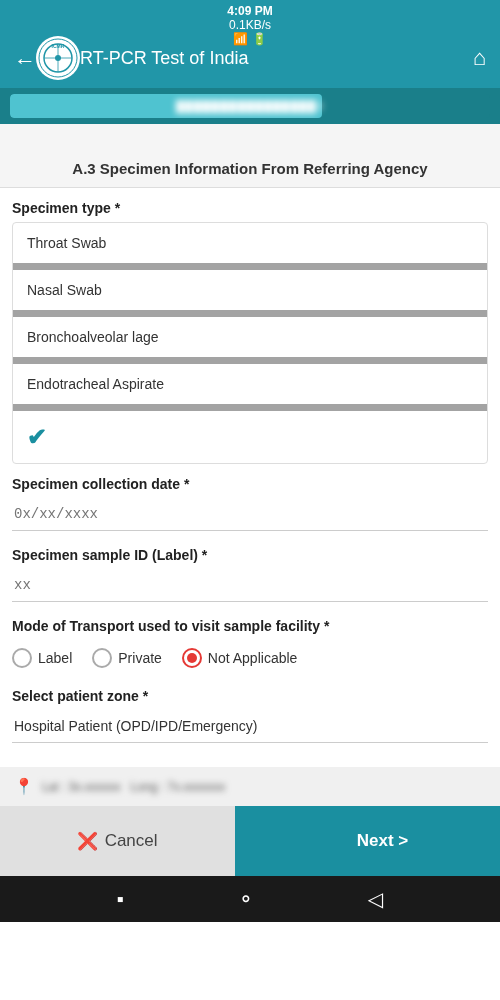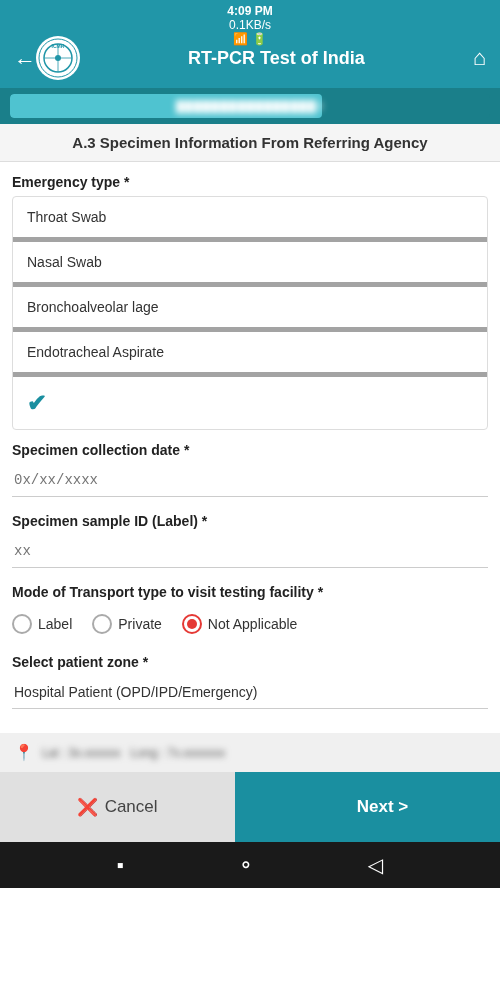--- a/index.html
+++ b/index.html
@@ -31,22 +31,21 @@
       background: #2196a8;
       display: flex;
       align-items: center;
       justify-content: space-between;
       padding: 8px 14px;
       height: 60px;
     }
     .header-title {
       color: white;
       font-size: 18px;
-      font-weight: bold;
-      text-align: center;
+      font-weight: normal;
       flex: 1;
     }
     .header-icon {
       color: white;
       font-size: 22px;
       cursor: pointer;
     }
 
     
     .header-logo {
@@ -97,20 +96,21 @@
     .section-header {
       background: #f5f5f5;
       padding: 10px 14px;
       border-bottom: 1px solid #ddd;
     }
     .section-title {
       font-size: 15px;
       font-weight: bold;
       color: #333;
       text-align: center;
+      margin-top: 26px;
     }
 
     
     .content {
       padding: 0 12px;
       padding-bottom: 10px;
     }
 
     .field-label {
       font-size: 14px;
@@ -123,21 +123,21 @@
     .specimen-list {
       border: 1px solid #ddd;
       border-radius: 4px;
       overflow: hidden;
     }
     .specimen-item {
       display: flex;
       align-items: center;
       justify-content: space-between;
       padding: 12px 14px;
-      border-bottom: 5px solid #a3a3a3;
+      border-bottom: 7px solid #a3a3a3;
       cursor: pointer;
     }
     .specimen-item:last-child { border-bottom: none; }
     .specimen-item-text {
       font-size: 14px;
       color: #333;
     }
     .check-mark {
       color: #1a8fa0;
       font-size: 24px;
@@ -312,21 +312,21 @@
     <span class="progress-text blurred">████████████████3</span>
   </div>
 </div>
 
 <div class="section-header">
   <div class="section-title">A.3 Specimen Information From Referring Agency</div>
 </div>
 
 <div class="content">
 
-  <div class="field-label">Emergency type *</div>
+  <div class="field-label">Specimen type *</div>
   <div class="specimen-list">
     <div class="specimen-item">
       <span class="specimen-item-text">Throat Swab</span>
     </div>
     <div class="specimen-item">
       <span class="specimen-item-text">Nasal Swab</span>
     </div>
     <div class="specimen-item">
       <span class="specimen-item-text">Bronchoalveolar lage</span>
     </div>
@@ -341,21 +341,21 @@
   <div class="field-label">Specimen collection date *</div>
   <div class="input-wrapper">
     <input class="input-field" type="text" value="" placeholder="0x/xx/xxxx" style="font-size: 14px; color: rgb(153, 153, 153);">
   </div>
 
   <div class="field-label">Specimen sample ID (Label) *</div>
   <div class="input-wrapper">
     <input class="input-field" type="text" value="" placeholder="xx" style="font-size: 14px; color: rgb(153, 153, 153);">
   </div>
 
-  <div class="field-label">Mode of Transport type to visit testing facility *</div>
+  <div class="field-label">Mode of Transport used to visit sample facility *</div>
   <div class="radio-group">
     <div class="radio-item">
       <div class="radio-outer"></div>
       <span class="radio-label">Label</span>
     </div>
     <div class="radio-item">
       <div class="radio-outer"></div>
       <span class="radio-label">Private</span>
     </div>
     <div class="radio-item">

